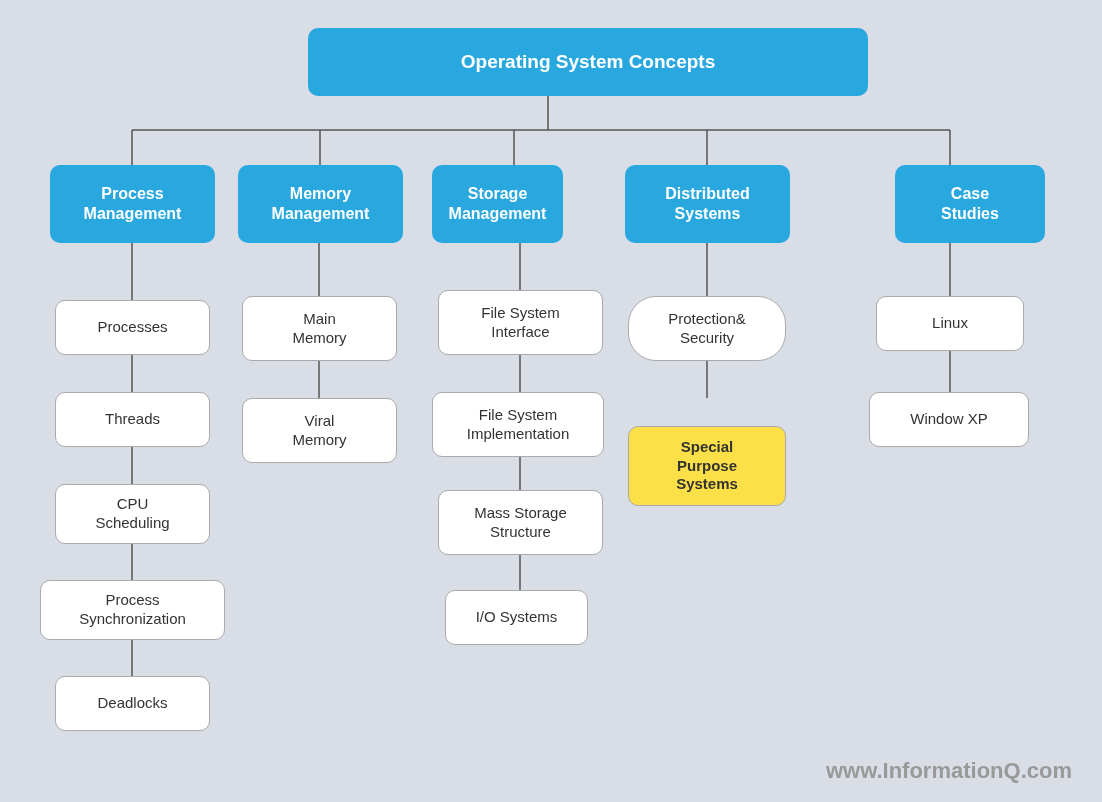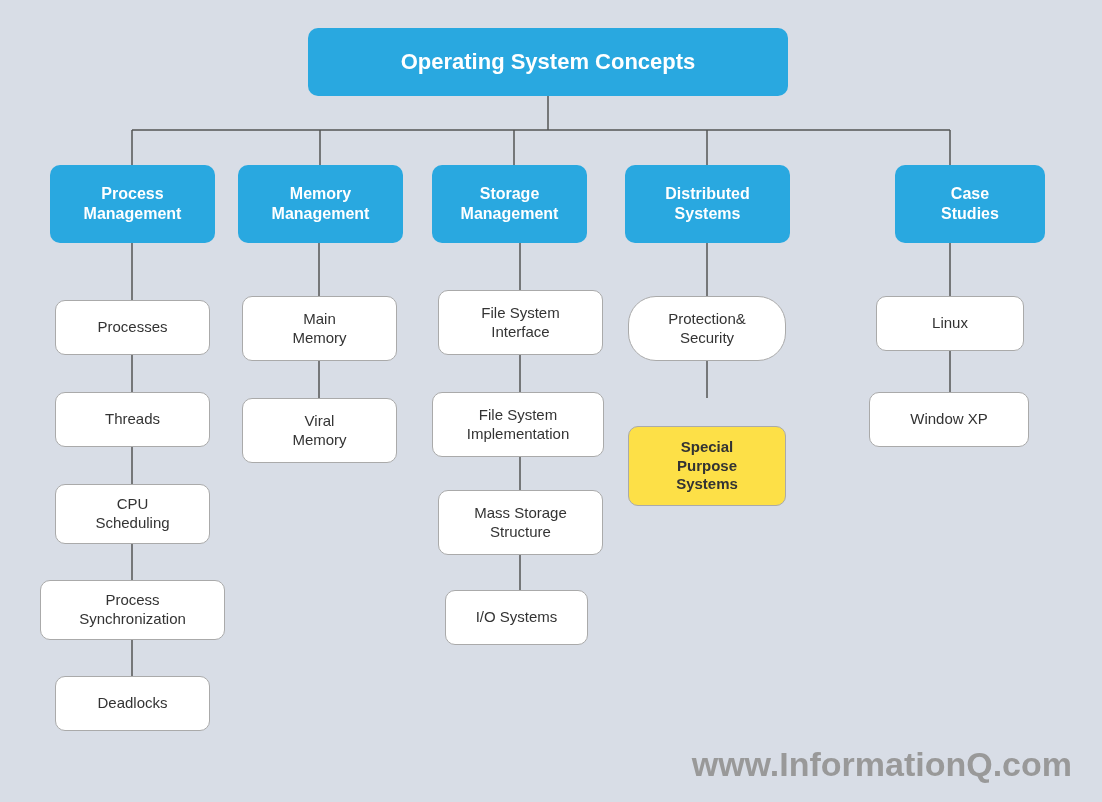--- a/index.html
+++ b/index.html
@@ -58,21 +58,21 @@
       background: #fde047;
       color: #333;
       border: 1.5px solid #aaa;
       margin-top: 28px;
     }
 
     .watermark {
       position: absolute;
       bottom: 18px;
       right: 30px;
-      font-size: 34px;
+      font-size: 22px;
       color: #999;
       font-weight: bold;
       z-index: 2;
     }
   </style>
 </head>
 <body>
 
 <div class="diagram-container">
 
@@ -102,29 +102,29 @@
     <line x1="520" y1="457" x2="520" y2="490" stroke="#555" stroke-width="1.5"></line>
     <line x1="520" y1="555" x2="520" y2="590" stroke="#555" stroke-width="1.5"></line>
 
     <line x1="707" y1="243" x2="707" y2="296" stroke="#555" stroke-width="1.5"></line>
     <line x1="707" y1="361" x2="707" y2="398" stroke="#555" stroke-width="1.5"></line>
 
     <line x1="950" y1="243" x2="950" y2="296" stroke="#555" stroke-width="1.5"></line>
     <line x1="950" y1="351" x2="950" y2="392" stroke="#555" stroke-width="1.5"></line>
   </svg>
 
-  <div class="node node-blue" style="left:308px; top:28px; width:480px; height:68px; font-size:22px;">Operating System Concepts</div>
+  <div class="node node-blue" style="left:308px; top:28px; width:560px; height:68px; font-size:19px;">Operating System Concepts</div>
 
   <div class="node node-blue" style="left:50px; top:165px; width:165px; height:78px; white-space:pre-line;">Process
 Management</div>
 
   <div class="node node-blue" style="left:238px; top:165px; width:165px; height:78px; white-space:pre-line;">Memory
 Management</div>
 
-  <div class="node node-blue" style="left:432px; top:165px; width:155px; height:78px; white-space:pre-line;">Storage
+  <div class="node node-blue" style="left:432px; top:165px; width:131px; height:78px; white-space:pre-line;">Storage
 Management</div>
 
   <div class="node node-blue" style="left:625px; top:165px; width:165px; height:78px; white-space:pre-line;">Distributed
 Systems</div>
 
   <div class="node node-blue" style="left:895px; top:165px; width:150px; height:78px; white-space:pre-line;">Case
 Studies</div>
 
   <div class="node node-white" style="left:55px; top:300px; width:155px; height:55px;">Processes</div>
 

